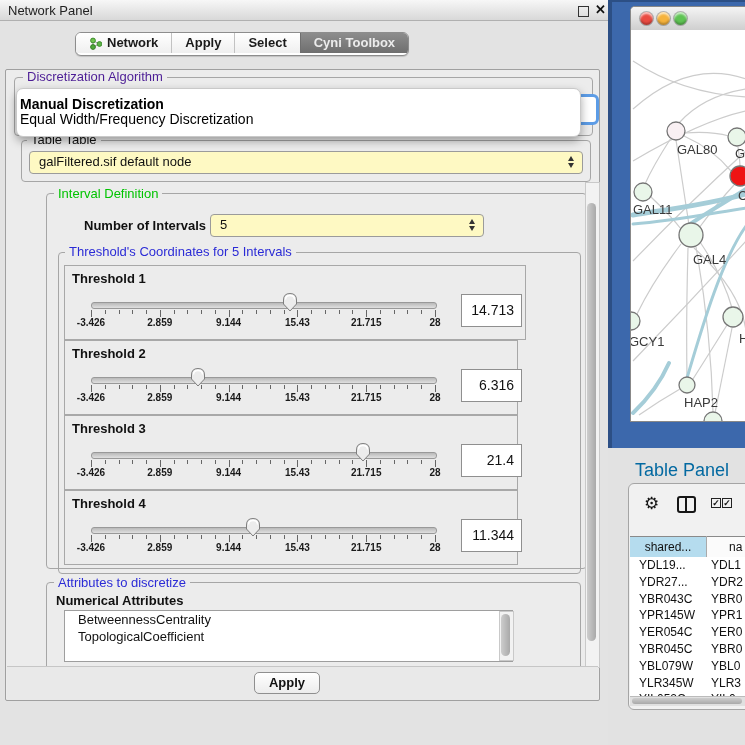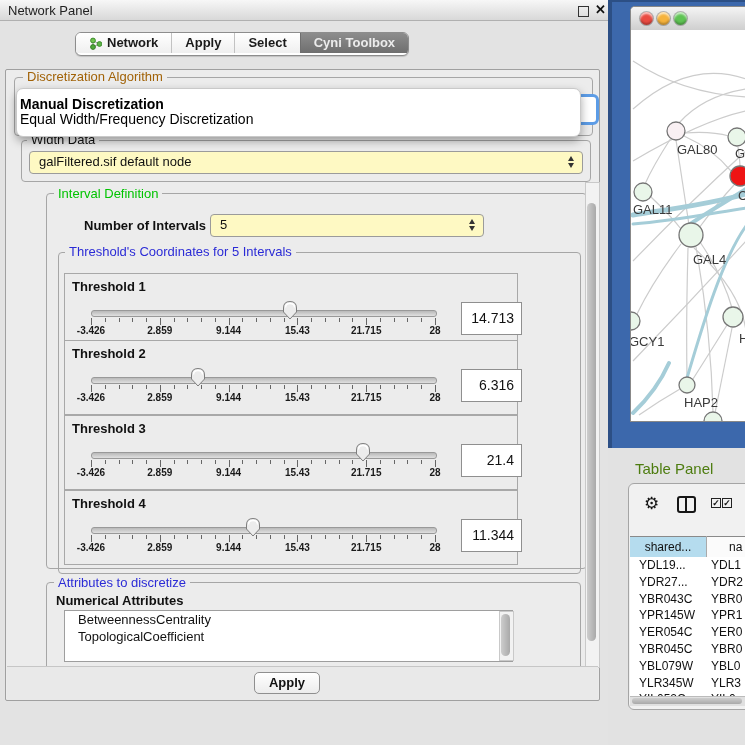--- a/index.html
+++ b/index.html
@@ -67,21 +67,21 @@
     box-shadow:inset 4px 0 0 #2c4f85,inset 0 2px 0 #2c4f85;}
   #mac-win{left:630px;top:6px;width:120px;height:414px;background:#fff;border-radius:5px 0 0 0;
     overflow:hidden;border:1px solid #888;border-right:none;}
   #mac-titlebar{left:0;top:0;width:100%;height:23px;background:linear-gradient(#f4f4f4,#cfcfcf);
     border-bottom:1px solid #9b9b9b;}
   .light{position:absolute;top:5px;width:13px;height:13px;border-radius:50%;
     box-shadow:inset 0 2px 2px rgba(255,255,255,.7),inset 0 -2px 2px rgba(0,0,0,.25),0 0 0 1px rgba(0,0,0,.25);}
   #net-canvas{left:0;top:23px;width:120px;height:391px;background:#fff;overflow:hidden;}
   
   #tp-area{left:608px;top:448px;width:137px;height:297px;background:#e2e2e2;}
-  #tp-title{left:27px;top:12px;font-size:15px;color:#4d7c0f;}
+  #tp-title{left:27px;top:12px;font-size:18px;color:#0369a1;}
   #tp-inner{left:20px;top:35px;width:130px;height:225px;background:#f1f1f1;
     border:1px solid #a5a5a5;border-radius:6px 0 0 6px;overflow:hidden;}
   .tb-icon{position:absolute;color:#161616;}
   #col-icon{width:15px;height:13px;border:2px solid #161616;border-radius:3px;}
   #col-icon:after{content:"";position:absolute;left:6px;top:0;bottom:0;width:2px;background:#161616;}
   .chk{position:absolute;width:8px;height:8px;border:1.5px solid #222;font-size:9px;line-height:8px;
     font-weight:bold;color:#111;text-align:center;}
   #tbl-header-1{left:1px;top:52px;width:76px;height:20px;background:#b5dcee;border:1px solid #8a8a8a;
     border-left:none;font-size:12px;color:#111;text-align:center;line-height:20px;}
   #tbl-header-2{left:78px;top:52px;width:52px;height:20px;background:#fbfbfb;
@@ -124,50 +124,50 @@
         <span>Select</span>
       </div>
       <div class="seg selected">
         <span>Cyni Toolbox</span>
       </div>
     </div>
 
   <div class="abs" id="main-panel">
 
     <div class="abs groupbox" style="left:8px;top:7px;width:577px;height:57px;"></div>
-    <div class="grouptitle" style="left:17px;top:0;color:#a16207;">Discretization Algorithm</div>
+    <div class="grouptitle" style="left:17px;top:0;color:#4c1d95;">Discretization Algorithm</div>
     <div class="abs" id="algo-combo-peek" style="left:567px;top:24px;"></div>
 
     <div class="abs" id="algo-popup" style="left:10px;top:18px;">
       <div class="algo-item first">Manual Discretization</div>
       <div class="algo-item">Equal Width/Frequency Discretization</div>
     </div>
 
     <div class="abs groupbox" style="left:15px;top:70px;width:568px;height:40px;"></div>
-    <div class="grouptitle" style="left:21px;top:63px;color:#111;">Width Data</div>
+    <div class="grouptitle" style="left:21px;top:63px;color:#111;">Table Table</div>
     <div class="abs combo" style="left:23px;top:81px;width:552px;height:21px;">
       <span class="val">galFiltered.sif default node</span>
       <span class="spin"></span>
     </div>
 
     <div class="abs" style="left:1px;top:112px;width:582px;height:484px;overflow:hidden;">
 
       <div class="abs groupbox" style="left:39px;top:11px;width:539px;height:374px;"></div>
       <div class="grouptitle" style="left:47px;top:5px;color:#00c400;">Interval Definition</div>
 
       <div class="abs" style="left:77px;top:36px;font-size:13px;font-weight:bold;color:#111;">Number of Intervals</div>
       <div class="abs combo" style="left:203px;top:32px;width:272px;height:21px;">
         <span class="val">5</span>
         <span class="spin"></span>
       </div>
 
       <div class="abs groupbox" style="left:51px;top:70px;width:521px;height:320px;"></div>
       <div class="grouptitle" style="left:58px;top:63px;color:#2b2bd6;">Threshold's Coordinates for 5 Intervals</div>
       <div class="abs" id="thresholds" style="left:57px;top:83px;width:454px;height:300px;">
-          <div class="thpanel" style="top: 8px;">
+          <div class="thpanel" style="top: 0px; padding-left: 8px;">
             <div class="thlabel">Threshold 1</div>
             <div class="thtrack"></div>
             <div class="tick" style="left: 26px; top: 44px; height: 7px;"></div>
             <div class="tick" style="left: 39.76px; top: 44px; height: 4px;"></div>
             <div class="tick" style="left: 53.52px; top: 44px; height: 4px;"></div>
             <div class="tick" style="left: 67.28px; top: 44px; height: 4px;"></div>
             <div class="tick" style="left: 81.04px; top: 44px; height: 4px;"></div>
             <div class="tick" style="left: 94.8px; top: 44px; height: 7px;"></div>
             <div class="tick" style="left: 108.56px; top: 44px; height: 4px;"></div>
             <div class="tick" style="left: 122.32px; top: 44px; height: 4px;"></div>

